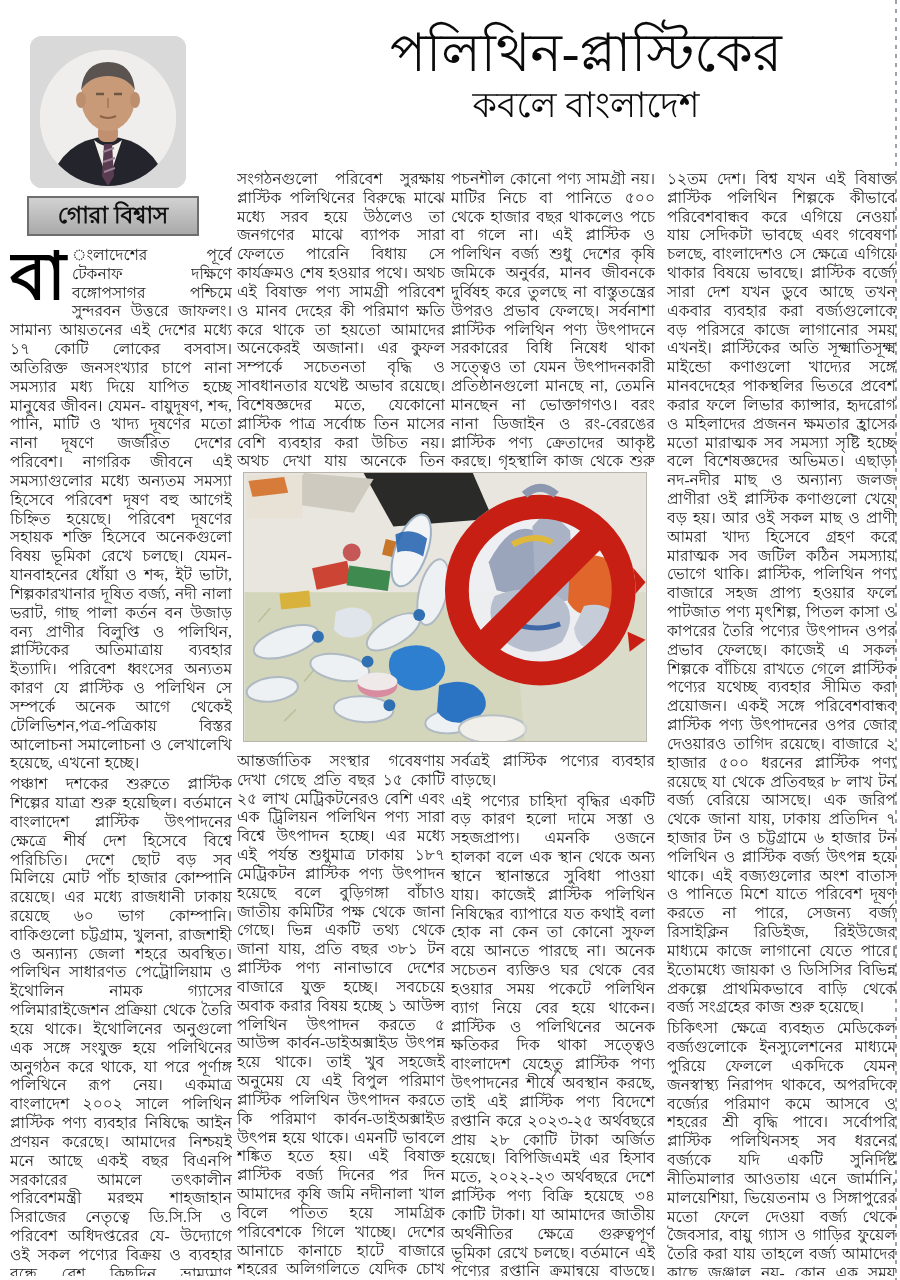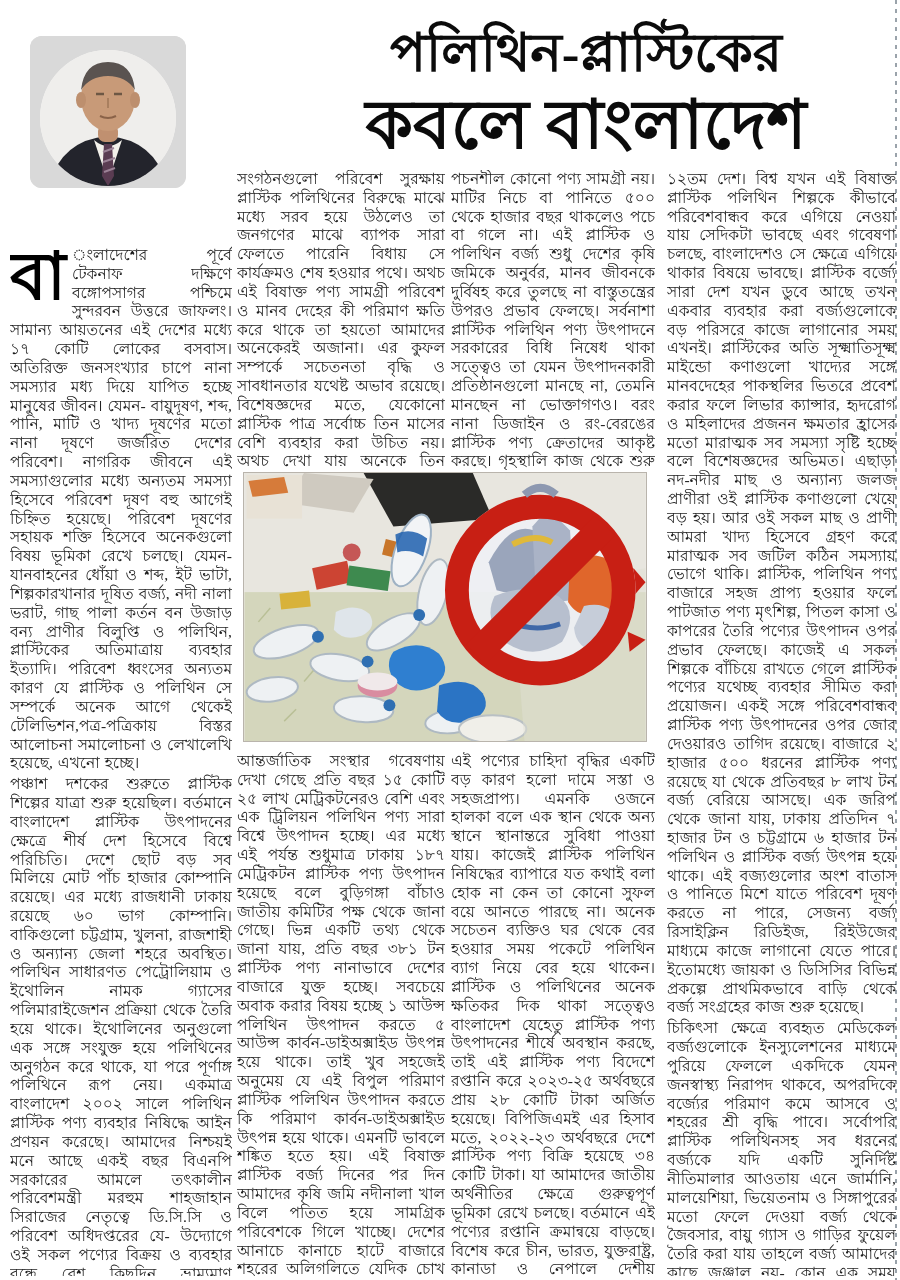--- a/index.html
+++ b/index.html
@@ -10,24 +10,24 @@
   }
   .page{position:absolute;inset:0;background:#fff;}
   
   .edge-dashes{
     position:absolute;top:0;bottom:0;right:3px;width:2px;
     background-image:repeating-linear-gradient(to bottom,#9aa3ab 0 4px,transparent 4px 9px);
   }
   
   .headline{
     position:absolute;left:290px;top:22px;width:592px;height:148px;
-    text-align:center;color:#0b0b0b;font-weight:700;
+    text-align:center;color:#0b0b0b;font-weight:400;
     line-height:1.18;font-size:53px;letter-spacing:0px;
   }
-  .headline .l2{font-size:68px;}
+  .headline .l2{font-size:35px;}
   
   .photo-frame{
     position:absolute;left:30px;top:36px;width:156px;height:152px;
     background:#d9d9d9;border-radius:12px;overflow:hidden;
   }
   .name-box{
     position:absolute;left:27px;top:196px;width:172px;height:40px;
     background:linear-gradient(#d2d2d2,#a9a9a9);
     border:2px solid #6e6e6e;box-sizing:border-box;
     display:flex;align-items:center;justify-content:center;
@@ -94,20 +94,23 @@
         <ellipse cx="105" cy="64" rx="5" ry="8" fill="#bd8f6e"></ellipse>
 
         <line x1="66" y1="58" x2="74" y2="58" stroke="#6d5744" stroke-width="2.5"></line>
         <line x1="84" y1="58" x2="92" y2="58" stroke="#6d5744" stroke-width="2.5"></line>
         <line x1="78" y1="62" x2="78" y2="72" stroke="#a97f5f" stroke-width="2"></line>
         <path d="M70 80 Q78 84 86 80" stroke="#8a6248" stroke-width="2" fill="none"></path>
       </g>
     </svg>
   </div>
 
+  <div class="name-box">
+    <span>গোরা বিশ্বাস</span>
+  </div>
 
   <div class="headline">
     <div>পলিথিন-প্লাস্টিকের</div>
     <div class="l2">কবলে বাংলাদেশ</div>
   </div>
 
   <div class="col c1">
     <p><span class="dropcap">বা</span><span>ংলাদেশের পূর্বে টেকনাফ দক্ষিণে বঙ্গোপসাগর পশ্চিমে সুন্দরবন উত্তরে জাফলং। সামান্য আয়তনের এই দেশের মধ্যে ১৭ কোটি লোকের বসবাস। অতিরিক্ত জনসংখ্যার চাপে নানা সমস্যার মধ্য দিয়ে যাপিত হচ্ছে মানুষের জীবন। যেমন- বায়ুদূষণ, শব্দ, পানি, মাটি ও খাদ্য দূষণের মতো নানা দূষণে জর্জরিত দেশের পরিবেশ। নাগরিক জীবনে এই সমস্যাগুলোর মধ্যে অন্যতম সমস্যা হিসেবে পরিবেশ দূষণ বহু আগেই চিহ্নিত হয়েছে। পরিবেশ দূষণের সহায়ক শক্তি হিসেবে অনেকগুলো বিষয় ভূমিকা রেখে চলছে। যেমন- যানবাহনের ধোঁয়া ও শব্দ, ইট ভাটা, শিল্পকারখানার দূষিত বর্জ্য, নদী নালা ভরাট, গাছ পালা কর্তন বন উজাড় বন্য প্রাণীর বিলুপ্তি ও পলিথিন, প্লাস্টিকের অতিমাত্রায় ব্যবহার ইত্যাদি। পরিবেশ ধ্বংসের অন্যতম কারণ যে প্লাস্টিক ও পলিথিন সে সম্পর্কে অনেক আগে থেকেই টেলিভিশন,পত্র-পত্রিকায় বিস্তর আলোচনা সমালোচনা ও লেখালেখি হয়েছে, এখনো হচ্ছে।</span></p>
     <p>পঞ্চাশ দশকের শুরুতে প্লাস্টিক শিল্পের যাত্রা শুরু হয়েছিল। বর্তমানে বাংলাদেশ প্লাস্টিক উৎপাদনের ক্ষেত্রে শীর্ষ দেশ হিসেবে বিশ্বে পরিচিতি। দেশে ছোট বড় সব মিলিয়ে মোট পাঁচ হাজার কোম্পানি রয়েছে। এর মধ্যে রাজধানী ঢাকায় রয়েছে ৬০ ভাগ কোম্পানি। বাকিগুলো চট্টগ্রাম, খুলনা, রাজশাহী ও অন্যান্য জেলা শহরে অবস্থিত। পলিথিন সাধারণত পেট্রোলিয়াম ও ইথোলিন নামক গ্যাসের পলিমারাইজেশন প্রক্রিয়া থেকে তৈরি হয়ে থাকে। ইথোলিনের অনুগুলো এক সঙ্গে সংযুক্ত হয়ে পলিথিনের অনুগঠন করে থাকে, যা পরে পূর্ণাঙ্গ পলিথিনে রূপ নেয়। একমাত্র বাংলাদেশ ২০০২ সালে পলিথিন প্লাস্টিক পণ্য ব্যবহার নিষিদ্ধে আইন প্রণয়ন করেছে। আমাদের নিশ্চয়ই মনে আছে একই বছর বিএনপি সরকারের আমলে তৎকালীন পরিবেশমন্ত্রী মরহুম শাহজাহান সিরাজের নেতৃত্বে ডি.সি.সি ও পরিবেশ অধিদপ্তরের যে- উদ্যোগে ওই সকল পণ্যের বিক্রয় ও ব্যবহার বন্ধে বেশ কিছুদিন ভ্রাম্যমাণ আদালত বিভিন্ন মার্কেটে অভিযান ও জনসচেতনতামূলক কার্যক্রম পরিচালনা করে, মালামাল জব্দ ও নগদ অর্থ জরিমানা করা হয়েছিল। কিন্তু তা বেশি দিন স্থায়ী হয়নি। ধীরে ধীরে বর্তমান অবস্থায় এসে ঠেকেছে। বাপা ও অন্যান্য পরিবেশবাদী ও সামাজিক</p>
   </div>
@@ -200,16 +203,17 @@
         <path d="M-16 -96 Q0 -110 16 -96" stroke="#8d98b0" stroke-width="8" fill="none"></path>
       </g>
     </svg>
   </div>
 
   <div class="col c2b">
     <p>আন্তর্জাতিক সংস্থার গবেষণায় দেখা গেছে প্রতি বছর ১৫ কোটি ২৫ লাখ মেট্রিকটনেরও বেশি এবং এক ট্রিলিয়ন পলিথিন পণ্য সারা বিশ্বে উৎপাদন হচ্ছে। এর মধ্যে এই পর্যন্ত শুধুমাত্র ঢাকায় ১৮৭ মেট্রিকটন প্লাস্টিক পণ্য উৎপাদন হয়েছে বলে বুড়িগঙ্গা বাঁচাও জাতীয় কমিটির পক্ষ থেকে জানা গেছে। ভিন্ন একটি তথ্য থেকে জানা যায়, প্রতি বছর ৩৮১ টন প্লাস্টিক পণ্য নানাভাবে দেশের বাজারে যুক্ত হচ্ছে। সবচেয়ে অবাক করার বিষয় হচ্ছে ১ আউন্স পলিথিন উৎপাদন করতে ৫ আউন্স কার্বন-ডাইঅক্সাইড উৎপন্ন হয়ে থাকে। তাই খুব সহজেই অনুমেয় যে এই বিপুল পরিমাণ প্লাস্টিক পলিথিন উৎপাদন করতে কি পরিমাণ কার্বন-ডাইঅক্সাইড উৎপন্ন হয়ে থাকে। এমনটি ভাবলে শঙ্কিত হতে হয়। এই বিষাক্ত প্লাস্টিক বর্জ্য দিনের পর দিন আমাদের কৃষি জমি নদীনালা খাল বিলে পতিত হয়ে সামগ্রিক পরিবেশকে গিলে খাচ্ছে। দেশের আনাচে কানাচে হাটে বাজারে শহরের অলিগলিতে যেদিক চোখ যায় শুধু প্লাস্টিক ও পলিথিনের রাজত্ব লক্ষ্য করা যায়। এর হাত থেকে রেহায় পায়নি সমুদ্র সৈকত, সাগর কন্যা কুয়াকাটা ও বিশ্বখ্যাত সুন্দরবনও। আমরা সবাই জানি প্লাস্টিক পলিথিন</p>
   </div>
 
   <div class="col c3b">
+    <p>সর্বত্রই প্লাস্টিক পণ্যের ব্যবহার বাড়ছে।</p>
     <p>এই পণ্যের চাহিদা বৃদ্ধির একটি বড় কারণ হলো দামে সস্তা ও সহজপ্রাপ্য। এমনকি ওজনে হালকা বলে এক স্থান থেকে অন্য স্থানে স্থানান্তরে সুবিধা পাওয়া যায়। কাজেই প্লাস্টিক পলিথিন নিষিদ্ধের ব্যাপারে যত কথাই বলা হোক না কেন তা কোনো সুফল বয়ে আনতে পারছে না। অনেক সচেতন ব্যক্তিও ঘর থেকে বের হওয়ার সময় পকেটে পলিথিন ব্যাগ নিয়ে বের হয়ে থাকেন। প্লাস্টিক ও পলিথিনের অনেক ক্ষতিকর দিক থাকা সত্ত্বেও বাংলাদেশ যেহেতু প্লাস্টিক পণ্য উৎপাদনের শীর্ষে অবস্থান করছে, তাই এই প্লাস্টিক পণ্য বিদেশে রপ্তানি করে ২০২৩-২৫ অর্থবছরে প্রায় ২৮ কোটি টাকা অর্জিত হয়েছে। বিপিজিএমই এর হিসাব মতে, ২০২২-২৩ অর্থবছরে দেশে প্লাস্টিক পণ্য বিক্রি হয়েছে ৩৪ কোটি টাকা। যা আমাদের জাতীয় অর্থনীতির ক্ষেত্রে গুরুত্বপূর্ণ ভূমিকা রেখে চলছে। বর্তমানে এই পণ্যের রপ্তানি ক্রমান্বয়ে বাড়ছে। বিশেষ করে চীন, ভারত, যুক্তরাষ্ট্র, কানাডা ও নেপালে দেশীয় উৎপাদনের ১৮ শতাংশ রপ্তানি হয়ে থাকে। বাংলাদেশ এখন প্লাস্টিক রপ্তানিতে</p>
   </div>
 
 </div>
 
 </body></html>

